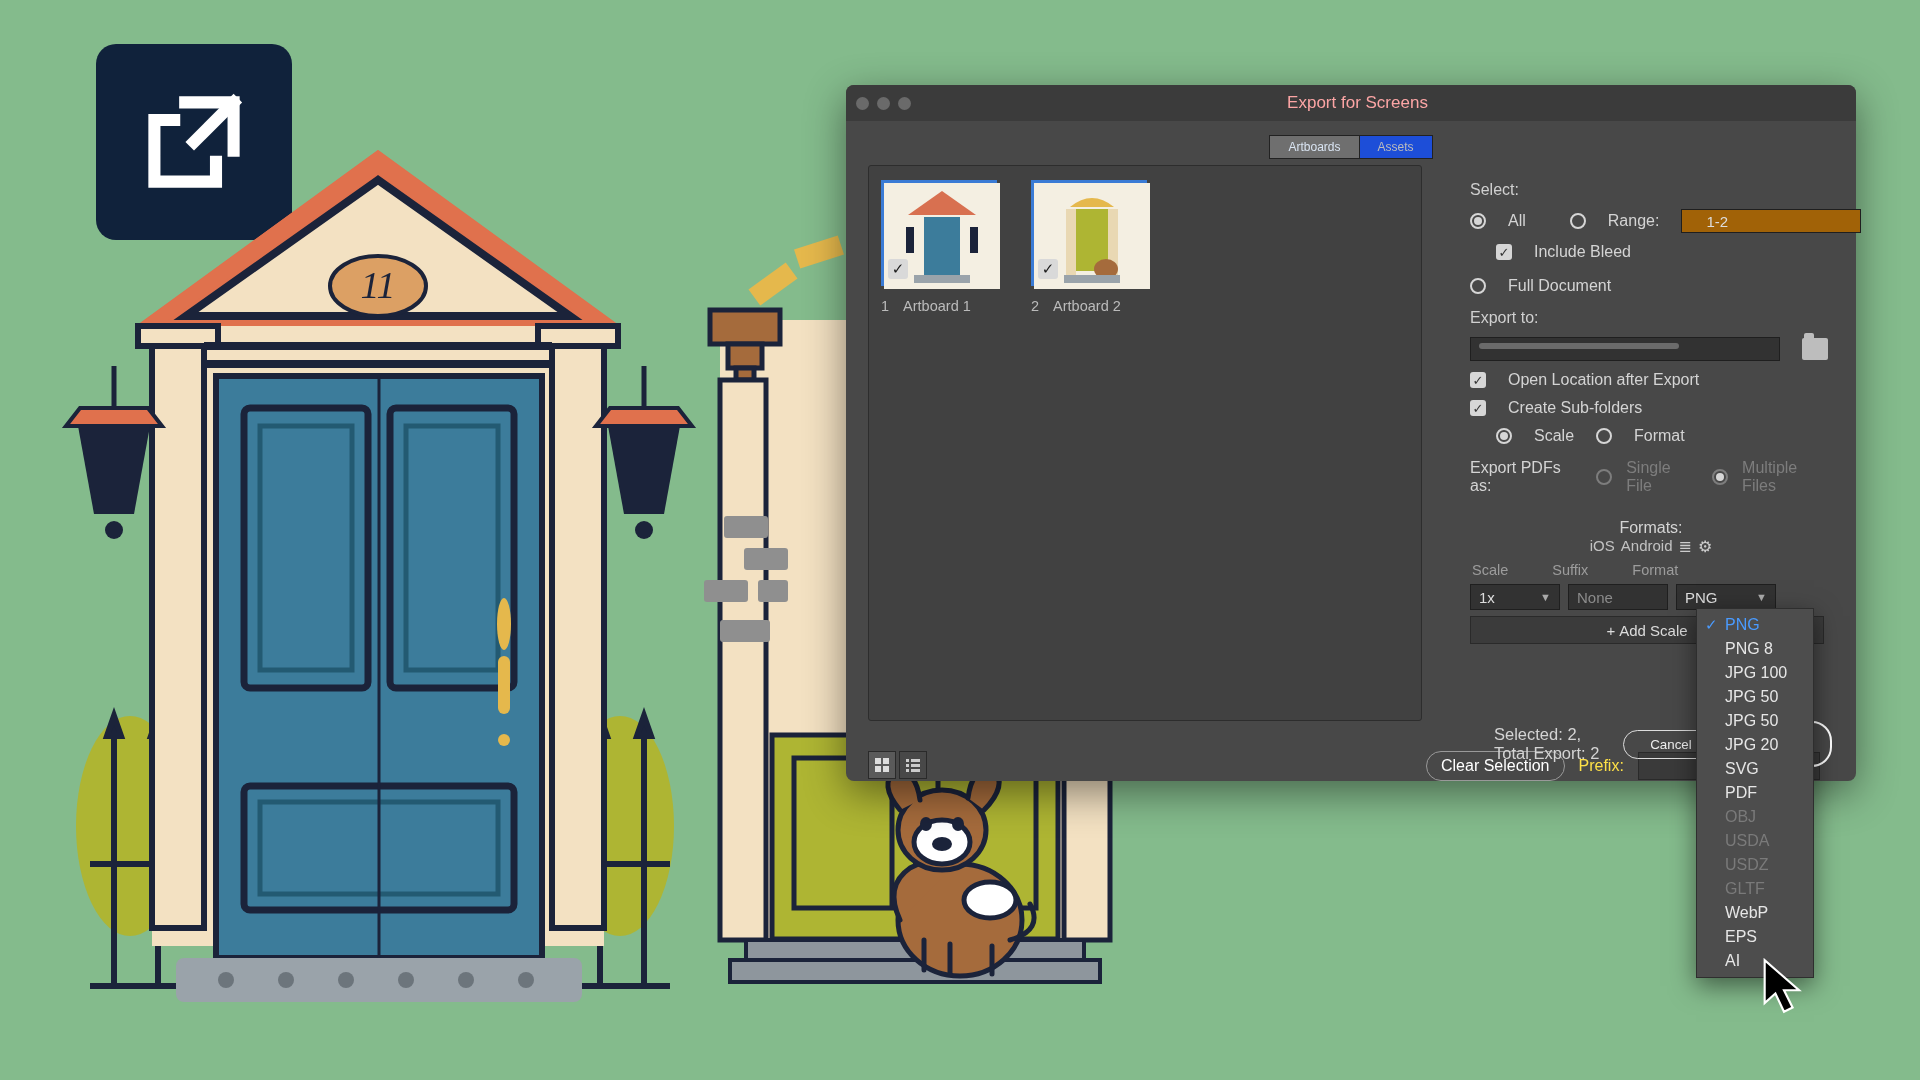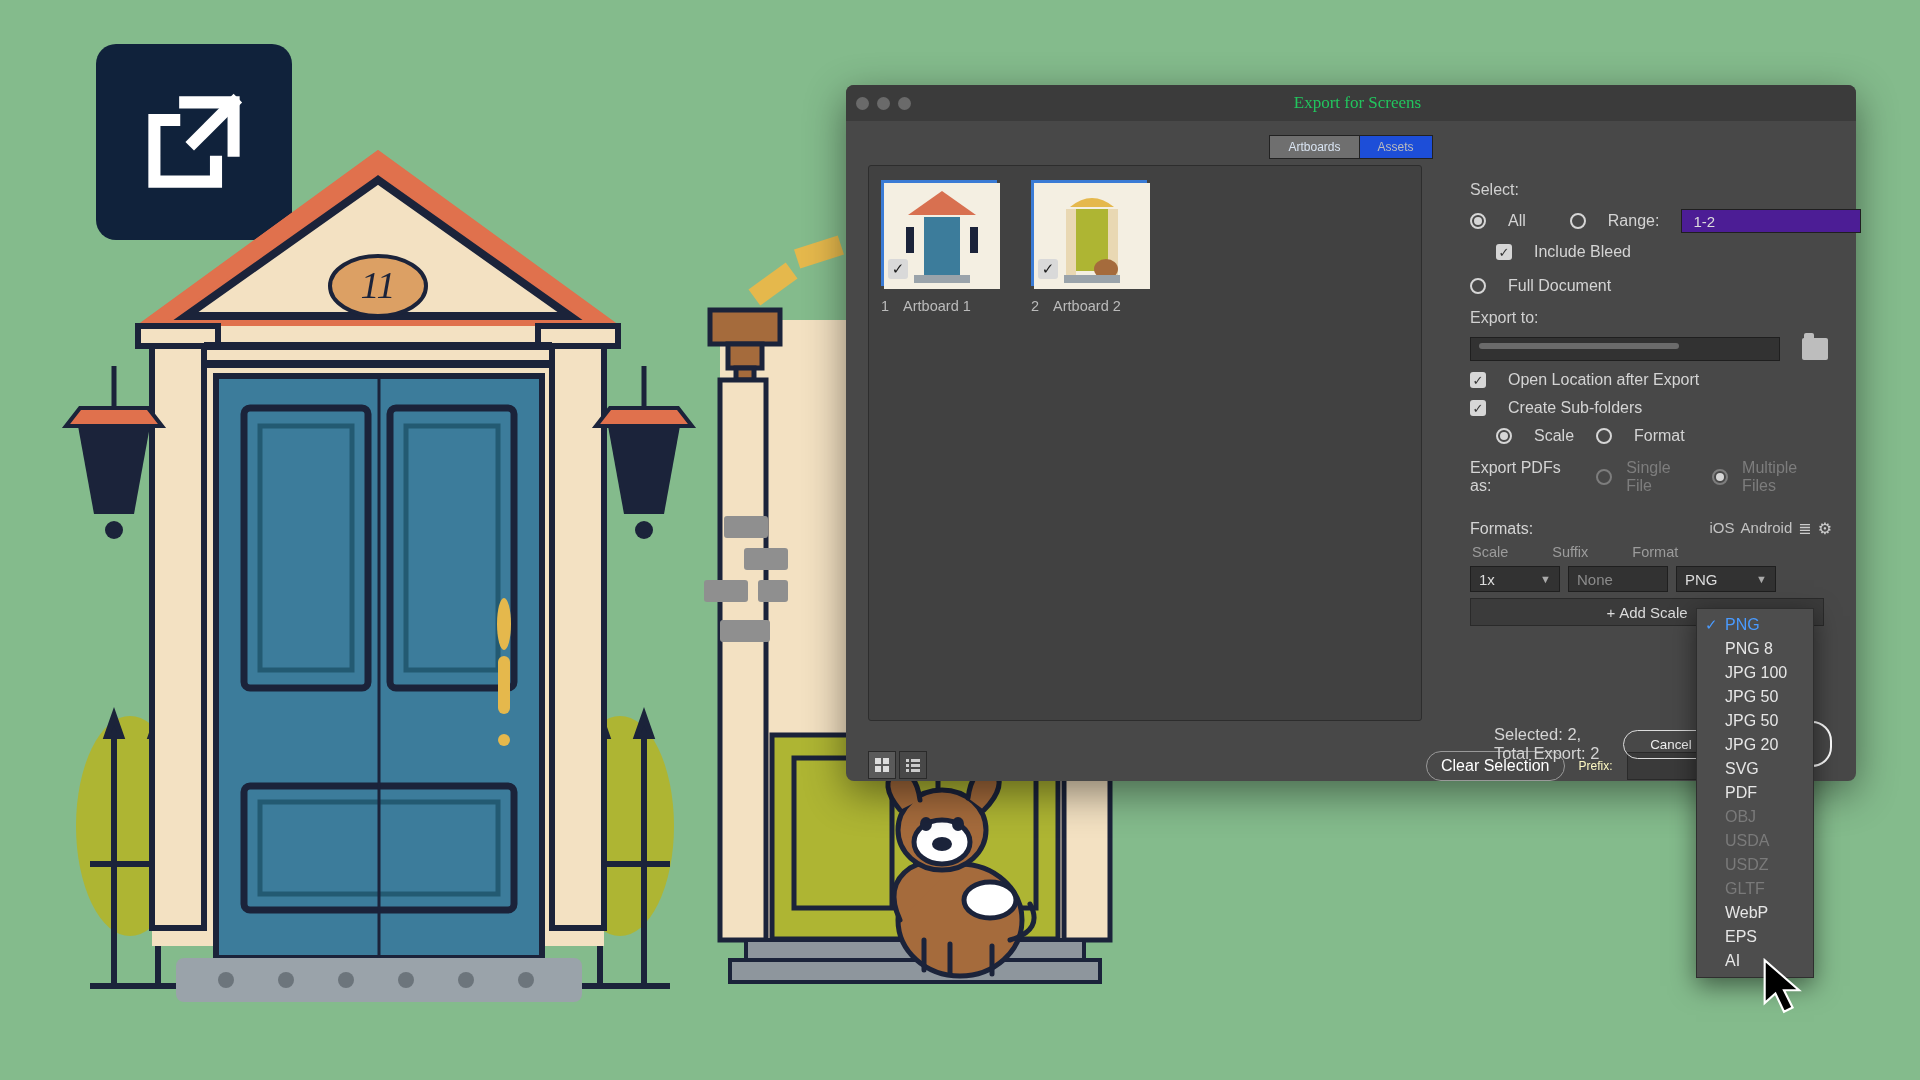--- a/index.html
+++ b/index.html
@@ -57,24 +57,23 @@
   align-items: center;
   padding: 0 10px;
   position: relative;
 }
 .traffic { display: flex; gap: 8px; margin-right: auto; }
 .traffic span { width: 13px; height: 13px; border-radius: 50%; background: #6a6a6a; display:inline-block; }
 .title-text {
   position: absolute;
   left: 13px; right: 0;
   text-align: center;
-  color: #22c55e;
+  color: #fca5a5;
   font-size: 17px;
   pointer-events: none;
-  font-family: Liberation Serif, serif;
 }
 .tabs {
   display: flex;
   justify-content: center;
   margin-top: 14px;
   font-size: 12px;
 }
 .tabs .tab {
   padding: 4px 18px;
   background: #1d4ed8;
@@ -131,21 +130,21 @@
   display: flex; align-items: center; gap: 14px;
 }
 .btn-outline {
   padding: 5px 14px;
   border: 1px solid #999;
   border-radius: 18px;
   color: #ffffff;
   background: transparent;
   font-size: 16px;
 }
-.label { color: #fef9c3; font-size: 12px; }
+.label { color: #fde047; font-size: 16px; }
 .prefix-input {
   width: 140px; height: 28px;
   background: #3a3a3a;
   border: 1px solid #2a2a2a;
   display: flex; align-items: center;
 }
 .prefix-drop {
   width: 26px; height: 28px;
   background: #3a3a3a;
   border: 1px solid #2a2a2a;
@@ -160,30 +159,30 @@
   color: #d4d4d4;
   font-size: 16px;
 }
 .section { margin-bottom: 14px; }
 .section-title { color: #d0d0d0; margin-bottom: 10px; font-size: 16px; }
 .hrow { display:flex; align-items:center; gap: 22px; margin-bottom: 10px; }
 .hrow .radio, .hrow .check { width:16px; height:16px; border-radius:50%; border:2px solid #d6d6d6; display:inline-flex; align-items:center; justify-content:center; flex-shrink:0;}
 .hrow .radio.sel::after { content:""; width:8px; height:8px; background:#d6d6d6; border-radius:50%; }
 .hrow .chk { width:16px; height:16px; background:#d6d6d6; border-radius:3px; color:#333; font-size:13px; display:inline-flex; align-items:center; justify-content:center; flex-shrink:0;}
 .indent { padding-left: 26px; }
-.range-input { width: 180px; height: 24px; background:#4c1d95; border:1px solid #1f1f1f; color:#ddd; padding:0 11px; font-size:15px; }
+.range-input { width: 180px; height: 24px; background:#a16207; border:1px solid #1f1f1f; color:#ddd; padding:0 24px; font-size:15px; }
 .export-path {
   width: 310px; height: 24px; background:#323232; border:1px solid #1f1f1f;
 }
 .export-path .bar { margin:5px 8px; height:6px; width:200px; background:#6b6b6b; border-radius:3px;}
 .folder-icon { width:26px; height:22px; background:#bdbdbd; border-radius:2px; position:relative; }
 .folder-icon::before { content:""; position:absolute; top:-5px; left:2px; width:10px; height:5px; background:#bdbdbd; border-radius:2px 2px 0 0;}
 .dim { color:#7d7d7d; }
 .platform { font-size:15px; color:#c2c2c2; }
-.formats-head { display:flex; align-items:center; justify-content:space-between; margin-top:24px;}
+.formats-head { display:flex; align-items:center; justify-content:space-between; margin-top:24px;flex-direction:column;}
 .formats-head .right-icons { display:flex; gap:6px; align-items:flex-start; }
 .table-head { display:flex; gap: 44px; font-size:14.5px; color:#9c9c9c; margin-top:6px; padding-left:2px;}
 .table-row { display:flex; gap: 8px; margin-top:6px; align-items:center;}
 .dd {
   height:26px; background:#323232; border:1px solid #1f1f1f; color:#ddd;
   display:flex; align-items:center; padding:3px 8px; font-size:15px;
   position:relative;
 }
 .dd .caret { margin-left:auto; font-size:11px; color:#aaa; }
 .dd.scale { width:90px; }

